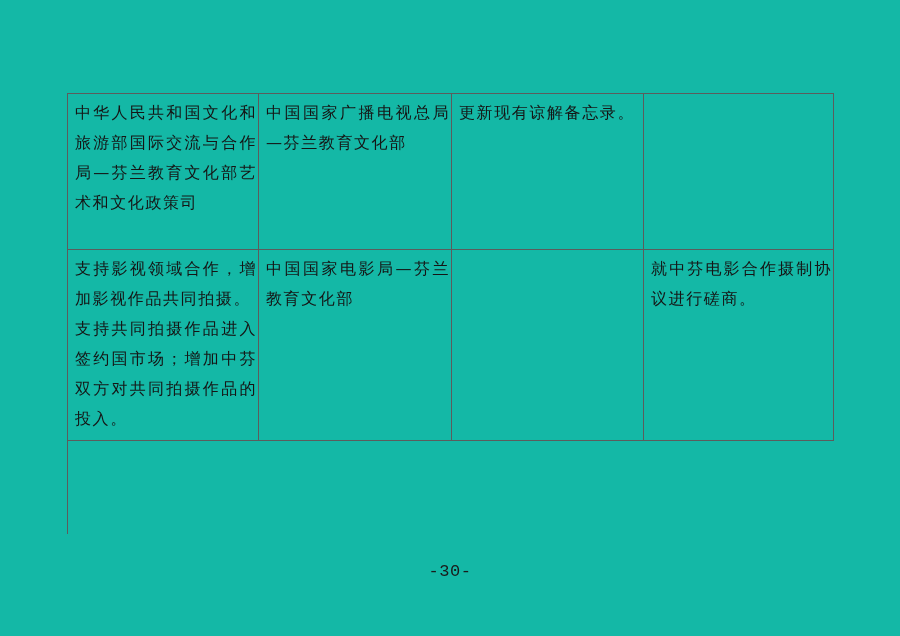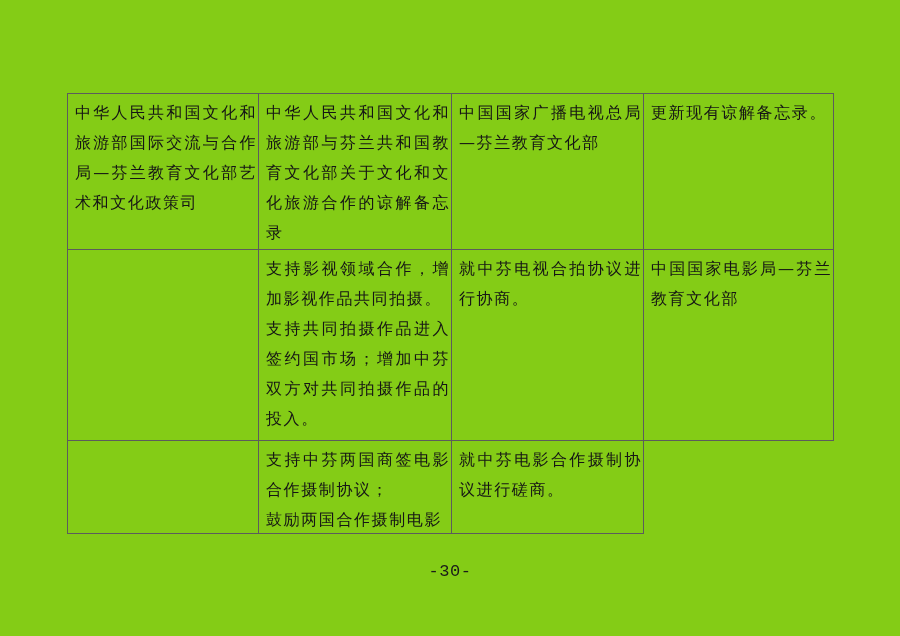--- a/index.html
+++ b/index.html
@@ -13,21 +13,21 @@
     height: 636px;
     position: relative;
     overflow: hidden;
     font-family: "DejaVu Serif", serif;
   }
   .page {
     position: absolute;
     left: 0; top: 0;
     width: 900px;
     height: 636px;
-    background: #84cc16;
+    background: #14b8a6;
   }
   .doc-table {
     position: absolute;
     left: 67px;
     top: 93px;
     display: grid;
     grid-template-columns: 191px 193px 192px 190px;
     grid-template-rows: 156px 191px 93px;
     border-top: 1px solid #5c5c5c;
     border-left: 1px solid #5c5c5c;
@@ -57,27 +57,23 @@
     color: #1a1a1a;
     letter-spacing: 0.5px;
   }
 </style>
 </head>
 <body>
 
 <div class="page">
   <div class="doc-table" id="doc-table">
       <div class="cell">中华人民共和国文化和旅游部国际交流与合作局—芬兰教育文化部艺术和文化政策司</div>
-      <div class="cell">中华人民共和国文化和旅游部与芬兰共和国教育文化部关于文化和文化旅游合作的谅解备忘录</div>
       <div class="cell">中国国家广播电视总局—芬兰教育文化部</div>
       <div class="cell">更新现有谅解备忘录。</div>
       <div class="cell"></div>
       <div class="cell">支持影视领域合作，增加影视作品共同拍摄。
 支持共同拍摄作品进入签约国市场；增加中芬双方对共同拍摄作品的投入。</div>
-      <div class="cell">就中芬电视合拍协议进行协商。</div>
       <div class="cell">中国国家电影局—芬兰教育文化部</div>
       <div class="cell"></div>
-      <div class="cell">支持中芬两国商签电影合作摄制协议；
-鼓励两国合作摄制电影</div>
       <div class="cell">就中芬电影合作摄制协议进行磋商。</div>
     </div>
   <div class="page-number">-30-</div>
 </div>
 
 </body></html>

